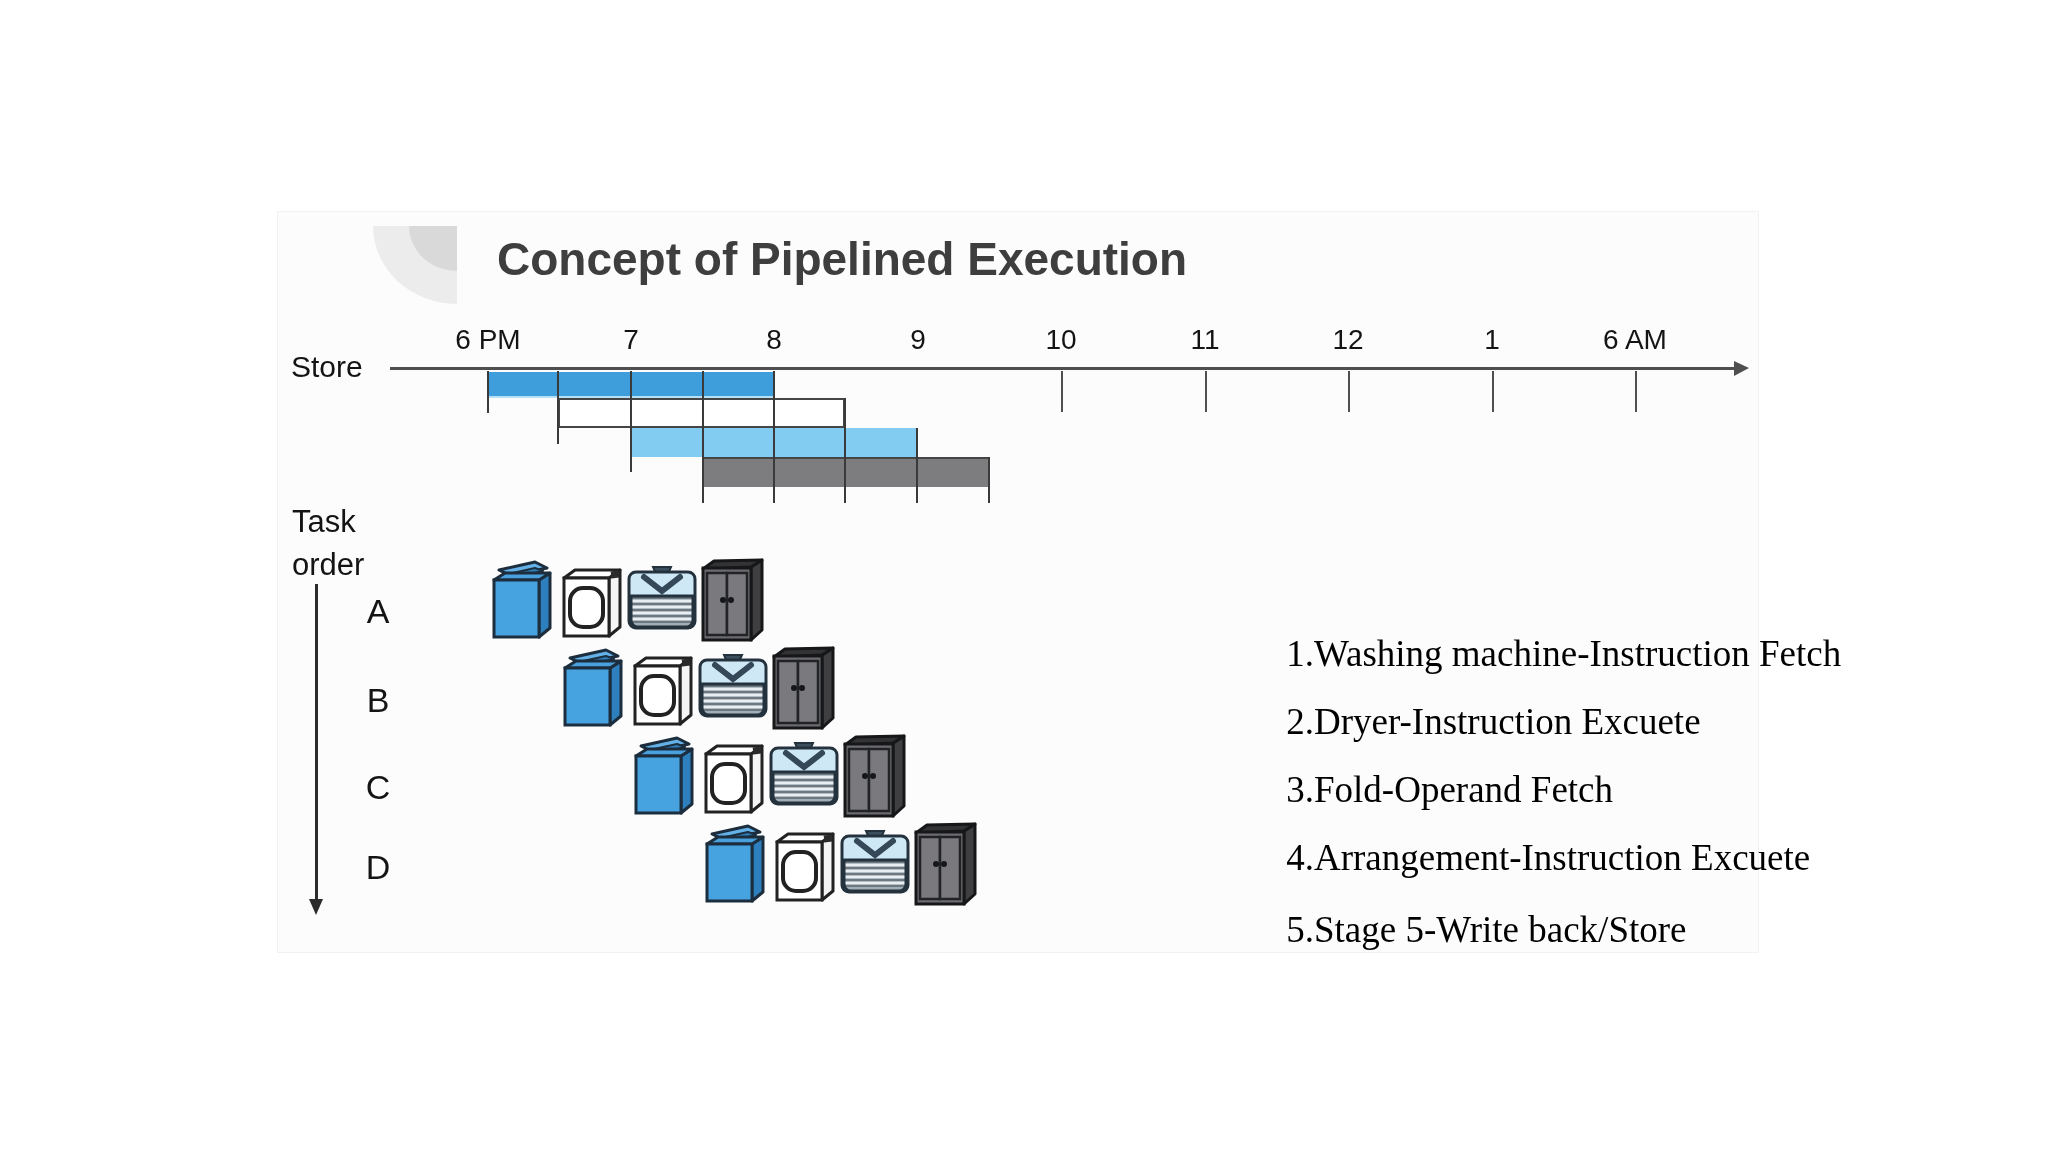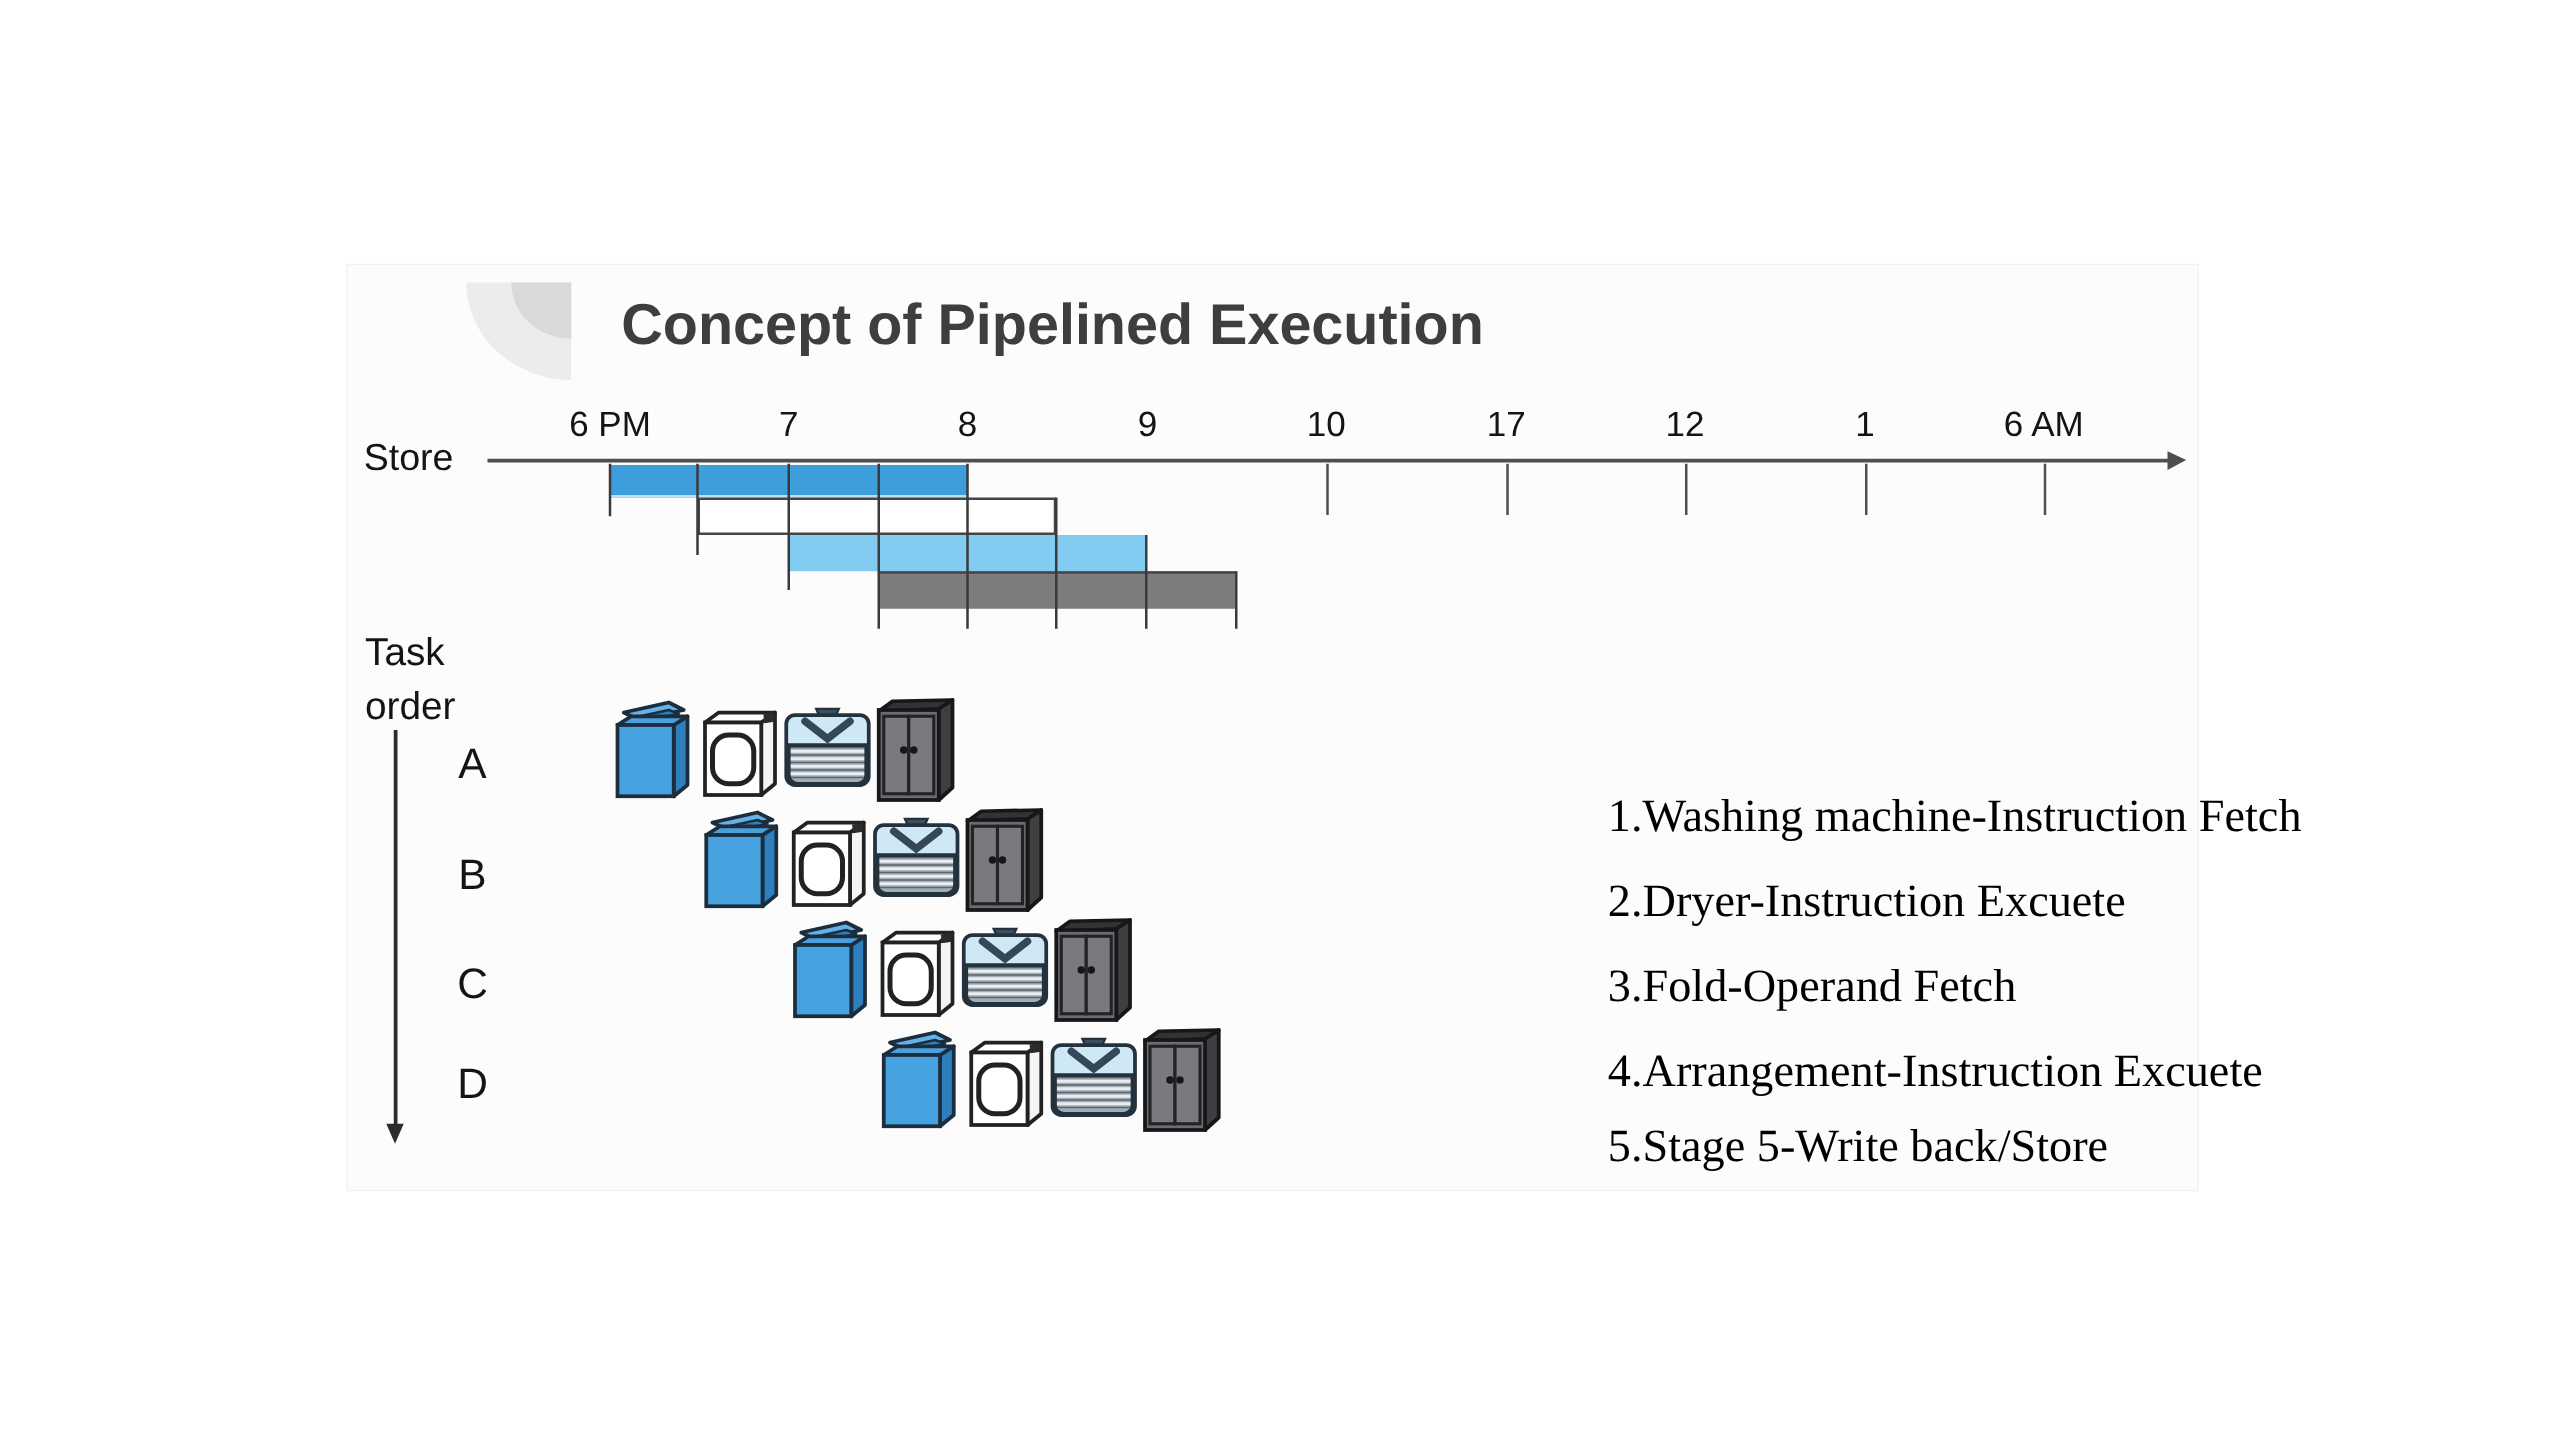--- a/index.html
+++ b/index.html
@@ -109,21 +109,21 @@
 
   <div id="time-label" class="abs">Store</div>
   <div id="axis" class="abs"></div>
   <div id="axis-arrow" class="abs"></div>
 
   <div class="abs hour-label" style="left:488px">6 PM</div>
   <div class="abs hour-label" style="left:631px">7</div>
   <div class="abs hour-label" style="left:774px">8</div>
   <div class="abs hour-label" style="left:918px">9</div>
   <div class="abs hour-label" style="left:1061px">10</div>
-  <div class="abs hour-label" style="left:1205px">17</div>
+  <div class="abs hour-label" style="left:1205px">11</div>
   <div class="abs hour-label" style="left:1348px">12</div>
   <div class="abs hour-label" style="left:1492px">1</div>
   <div class="abs hour-label" style="left:1635px">6 AM</div>
 
   <div class="abs tick" style="left:1061px"></div>
   <div class="abs tick" style="left:1205px"></div>
   <div class="abs tick" style="left:1348px"></div>
   <div class="abs tick" style="left:1492px"></div>
   <div class="abs tick" style="left:1635px"></div>
 
@@ -211,18 +211,18 @@
     </div>
     <div class="legend-item" style="top:68px">
       <span class="legend-num">2.</span><span>Dryer-Instruction Excuete</span>
     </div>
     <div class="legend-item" style="top:136px">
       <span class="legend-num">3.</span><span>Fold-Operand Fetch</span>
     </div>
     <div class="legend-item" style="top:204px">
       <span class="legend-num">4.</span><span>Arrangement-Instruction Excuete</span>
     </div>
-    <div class="legend-item" style="top:264px">
+    <div class="legend-item" style="top:276px">
       <span class="legend-num">5.</span><span>Stage 5-Write back/Store</span>
     </div>
   </div>
 
 </div>
 
 </body></html>

